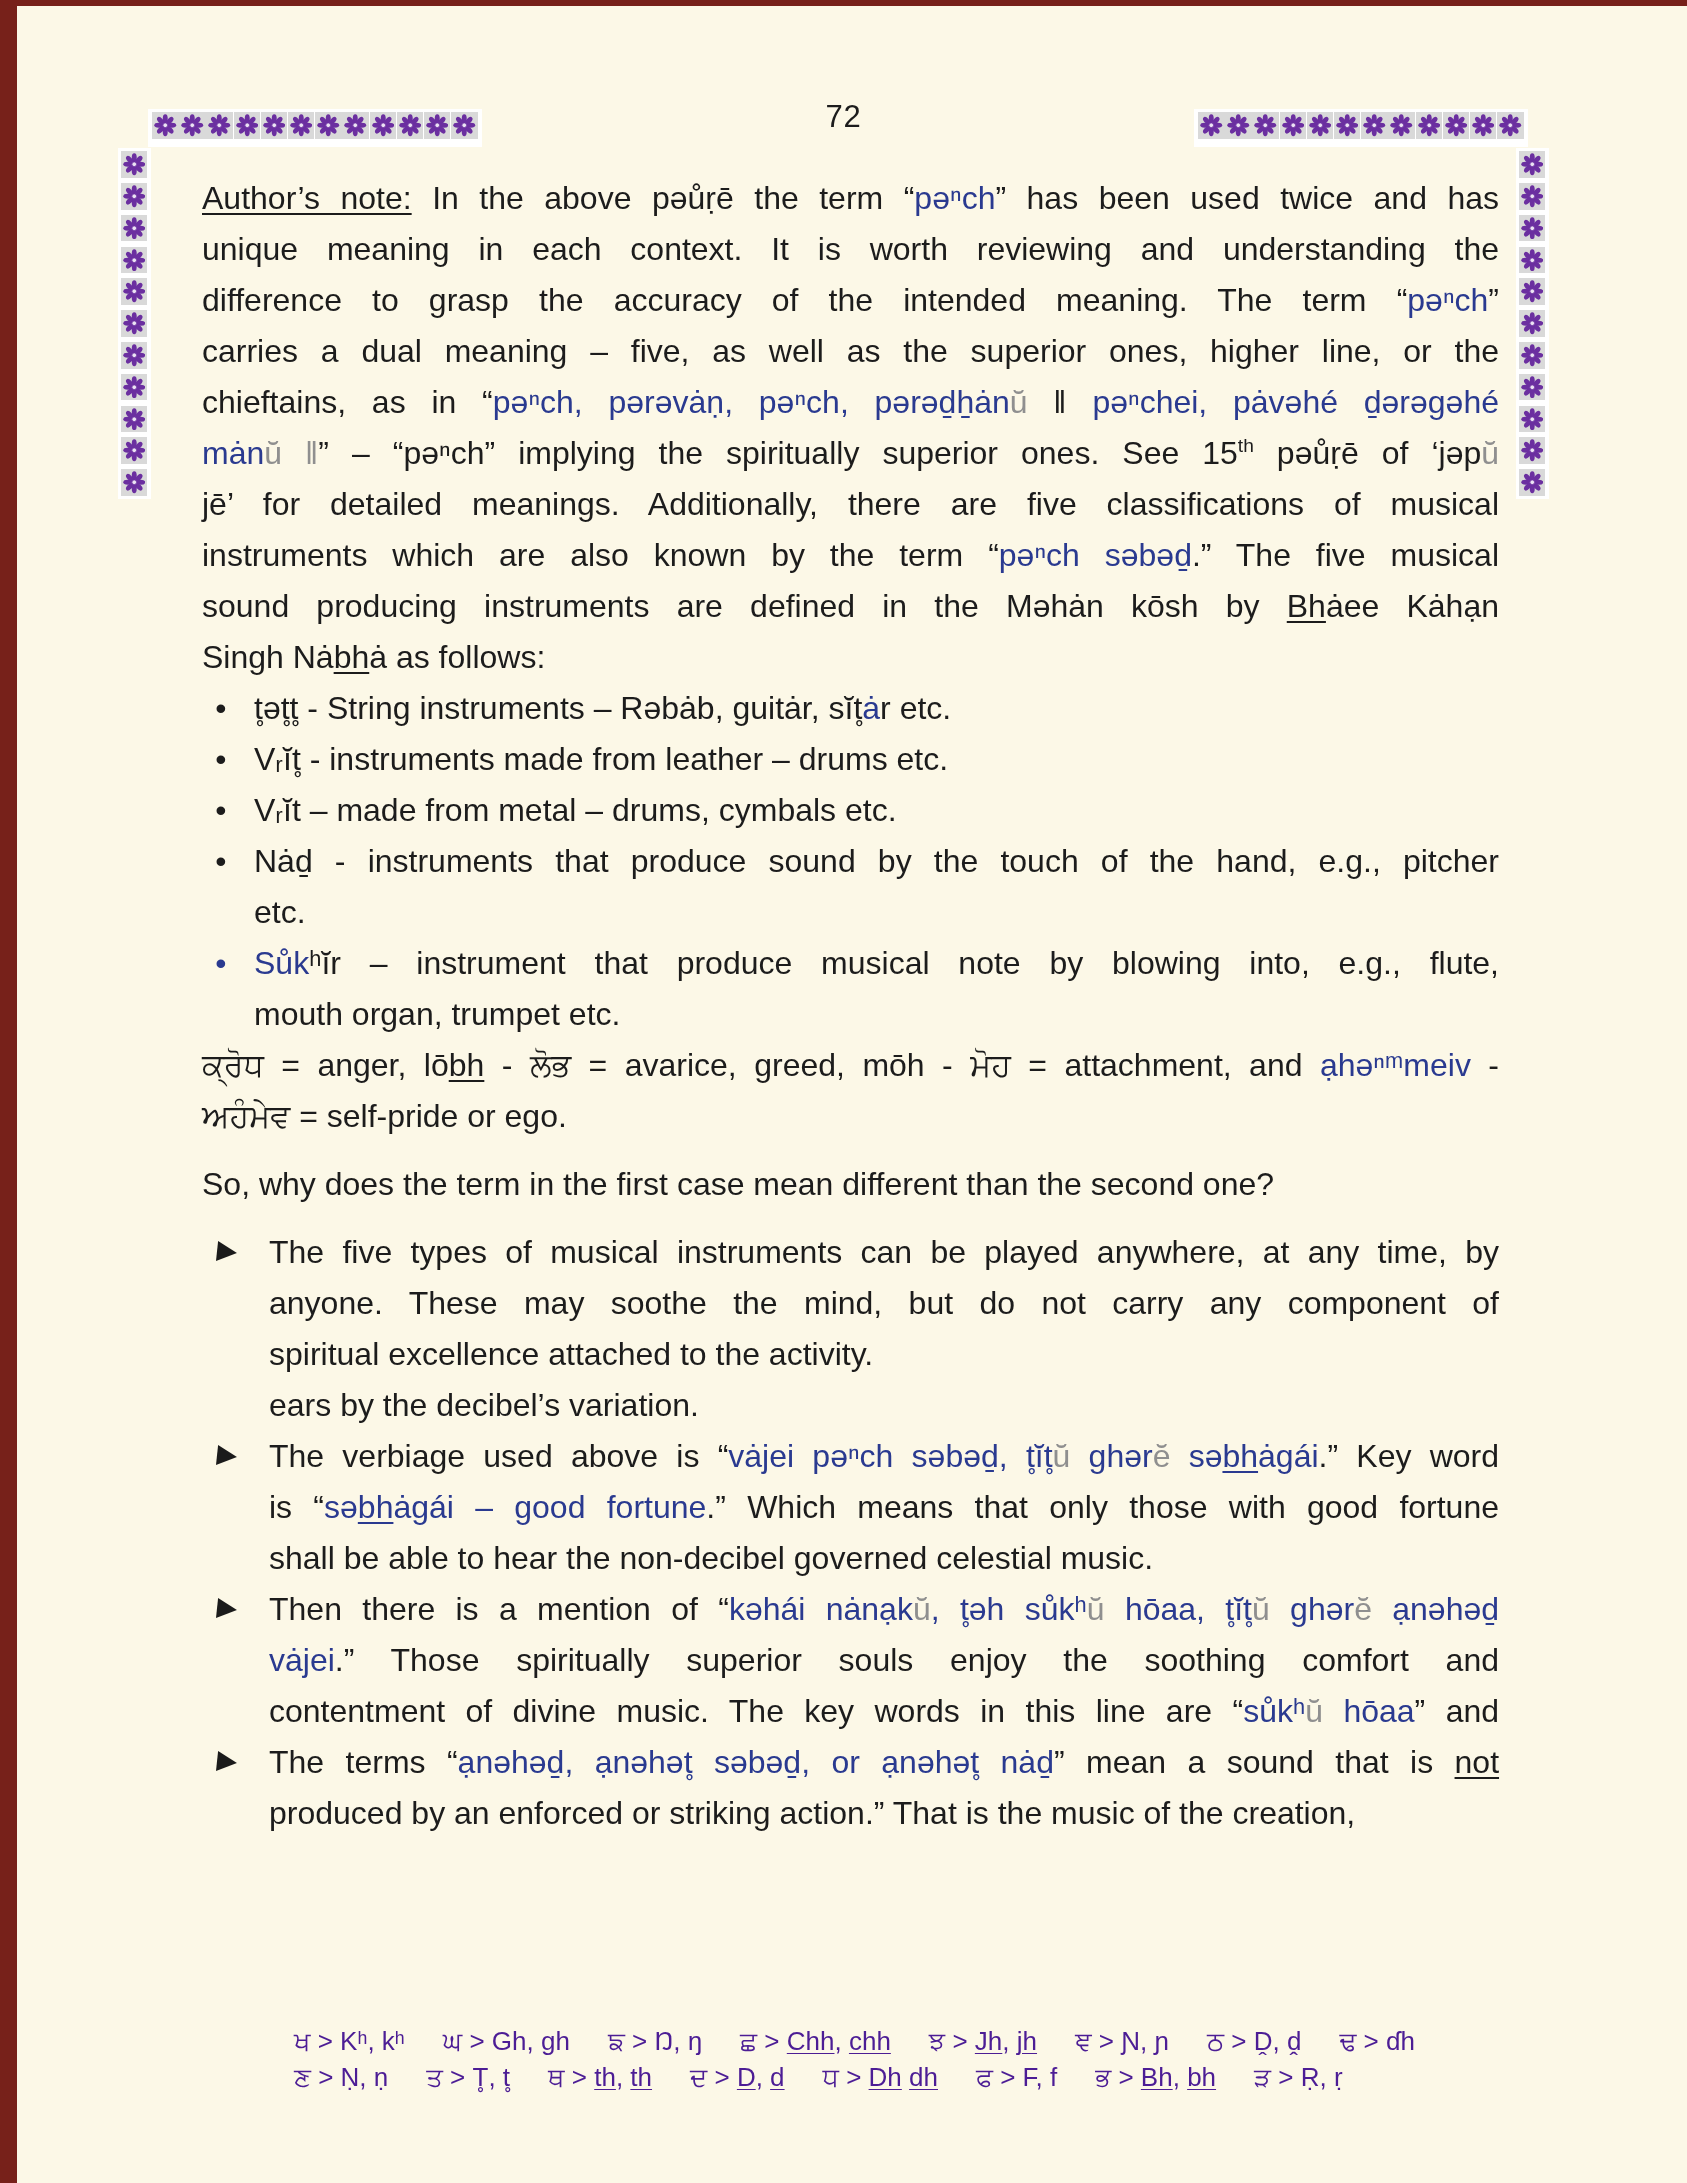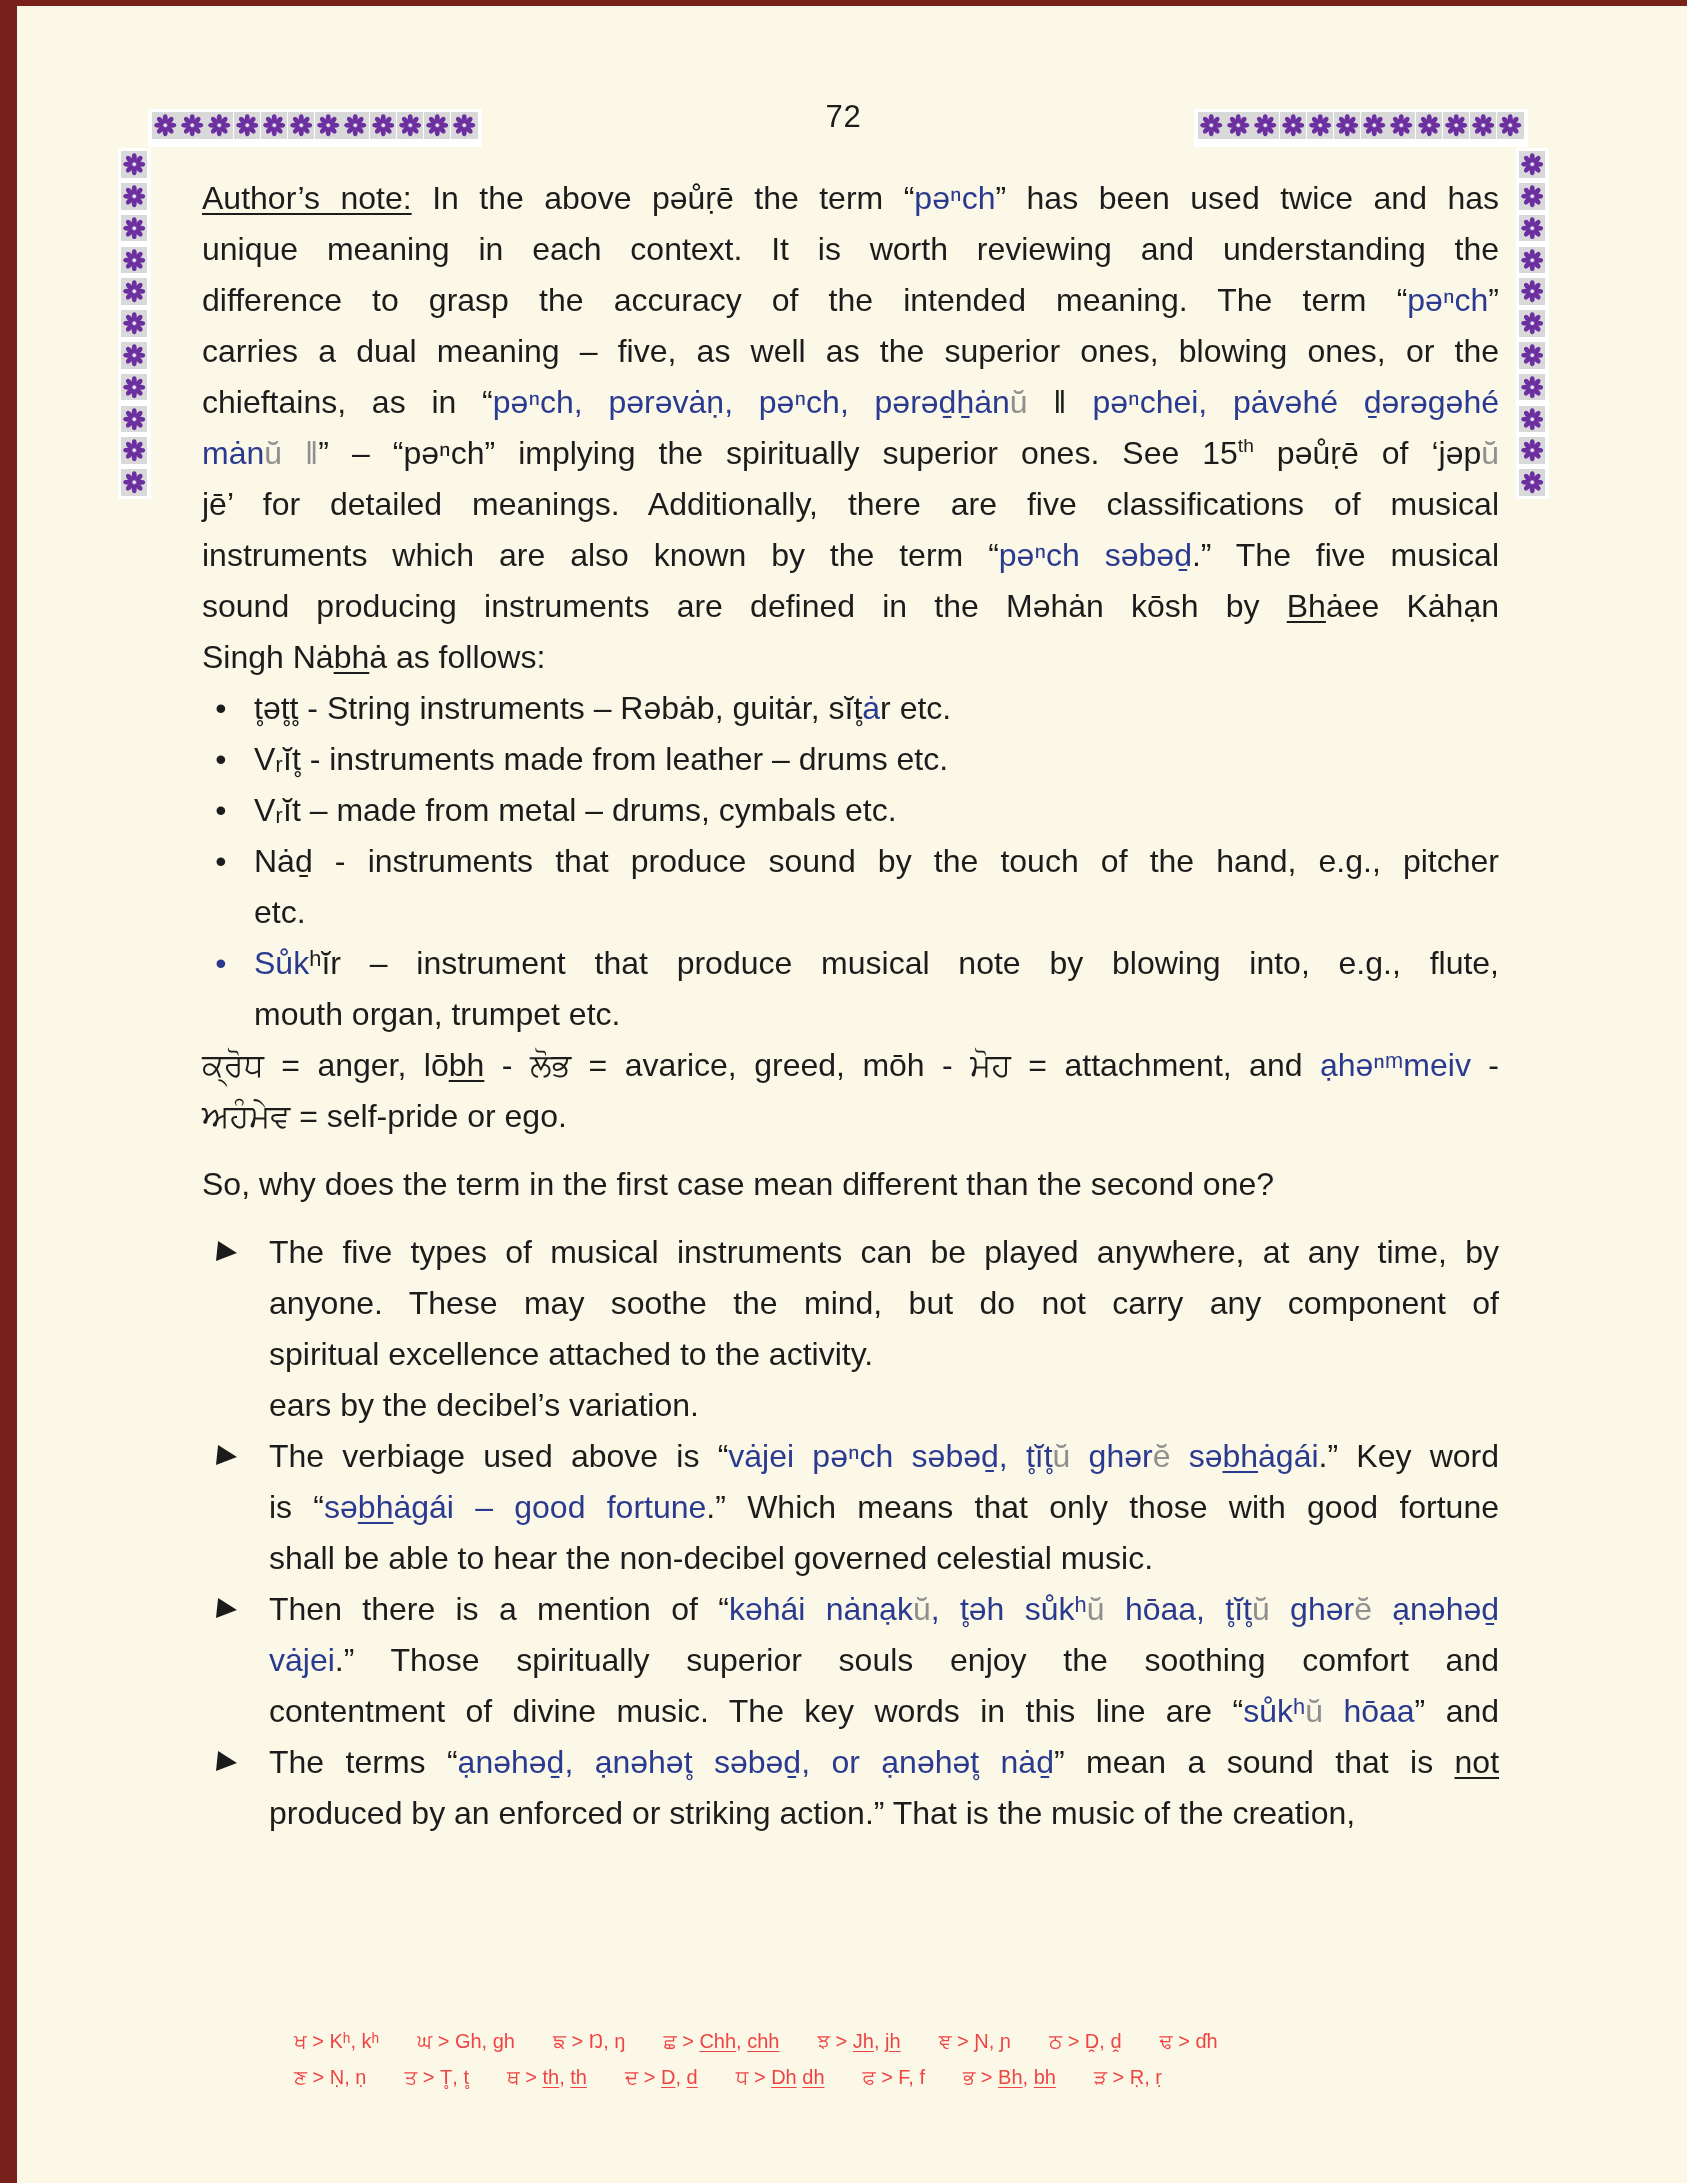--- a/index.html
+++ b/index.html
@@ -28,22 +28,22 @@
   .seg.blue{color:#2a3a90;}
   .seg.gray{color:#8f8f8f;}
   .seg.ul{text-decoration:underline;text-decoration-thickness:2px;text-underline-offset:4px;}
   .seg.blul{color:#2a3a90;text-decoration:underline;text-decoration-thickness:2px;text-underline-offset:4px;}
   .seg.sup{font-size:0.6em;vertical-align:super;line-height:0;}
   .marker.dot{position:absolute;left:13.2px;top:0;font-size:32px;}
   .marker.dot.blue{color:#2a3a90;}
   .marker.arr{position:absolute;left:14.6px;top:15px;width:0;height:0;
       border-left:20px solid #1b1b1b;border-top:10px solid transparent;
       border-bottom:10px solid transparent;transform:rotate(6deg);}
-  .footer{position:absolute;left:294px;top:2023px;width:1164px;color:#ef4444;
-          font-size:20px;line-height:36px;}
+  .footer{position:absolute;left:294px;top:2023px;width:1164px;color:#4c1d95;
+          font-size:26px;line-height:36px;}
   .frow{display:flex;gap:38px;}
   .fcell{white-space:nowrap;}
   .fcell .seg.ul{text-decoration-thickness:1.3px;text-underline-offset:3.3px;}
 </style>
 </head>
 <body>
 
 <div class="edge-left"></div>
 <div class="edge-top"></div>
 
@@ -653,21 +653,21 @@
         <ellipse cx="19" cy="8" rx="4.2" ry="7.5" transform="rotate(315 19 19)" fill="#6b2fa0"></ellipse>
         <circle cx="19" cy="19" r="4" fill="#ece4f4" stroke="#6b2fa0" stroke-width="1.5"></circle>
       </svg>
     </span>
   </div>
 
 <div class="content" id="content">
     <div class="line j"><span class="seg ul">Author’s note:</span><span class="seg"> In the above pəůṛē the term “</span><span class="seg blue">pəⁿch</span><span class="seg">” has been used twice and has</span></div>
     <div class="line j"><span class="seg">unique meaning in each context. It is worth reviewing and understanding the</span></div>
     <div class="line j"><span class="seg">difference to grasp the accuracy of the intended meaning. The term “</span><span class="seg blue">pəⁿch</span><span class="seg">”</span></div>
-    <div class="line j"><span class="seg">carries a dual meaning – five, as well as the superior ones, blowing ones, or the</span></div>
+    <div class="line j"><span class="seg">carries a dual meaning – five, as well as the superior ones, higher line, or the</span></div>
     <div class="line j"><span class="seg">chieftains, as in “</span><span class="seg blue">pəⁿch, pərəvȧṇ, pəⁿch, pərəḏẖȧn</span><span class="seg gray">ŭ</span><span class="seg"> ‖ </span><span class="seg blue">pəⁿchei, pȧvəhé ḏərəgəhé</span></div>
     <div class="line j"><span class="seg blue">mȧn</span><span class="seg gray">ŭ ‖</span><span class="seg">” – “pəⁿch” implying the spiritually superior ones. See 15</span><span class="seg sup">th</span><span class="seg"> pəůṛē of ‘jəp</span><span class="seg gray">ŭ</span></div>
     <div class="line j"><span class="seg">jē’ for detailed meanings. Additionally, there are five classifications of musical</span></div>
     <div class="line j"><span class="seg">instruments which are also known by the term “</span><span class="seg blue">pəⁿch səbəḏ</span><span class="seg">.” The five musical</span></div>
     <div class="line j"><span class="seg">sound producing instruments are defined in the Məhȧn kōsh by </span><span class="seg ul">Bh</span><span class="seg">ȧee Kȧhạn</span></div>
     <div class="line"><span class="seg">Singh Nȧ</span><span class="seg ul">bh</span><span class="seg">ȧ  as follows:</span></div>
     <div class="line ind1"><span class="marker dot">•</span><span class="seg">t̥ət̥t̥ - String instruments – Rəbȧb, guitȧr, sĭt̥</span><span class="seg blue">ȧ</span><span class="seg">r etc.</span></div>
     <div class="line ind1"><span class="marker dot">•</span><span class="seg">Vᵣĭt̥ - instruments made from leather – drums etc.</span></div>
     <div class="line ind1"><span class="marker dot">•</span><span class="seg">Vᵣĭt – made from metal – drums, cymbals etc.</span></div>
     <div class="line j ind1"><span class="marker dot">•</span><span class="seg">Nȧḏ - instruments that produce sound by the touch of the hand, e.g., pitcher</span></div>

